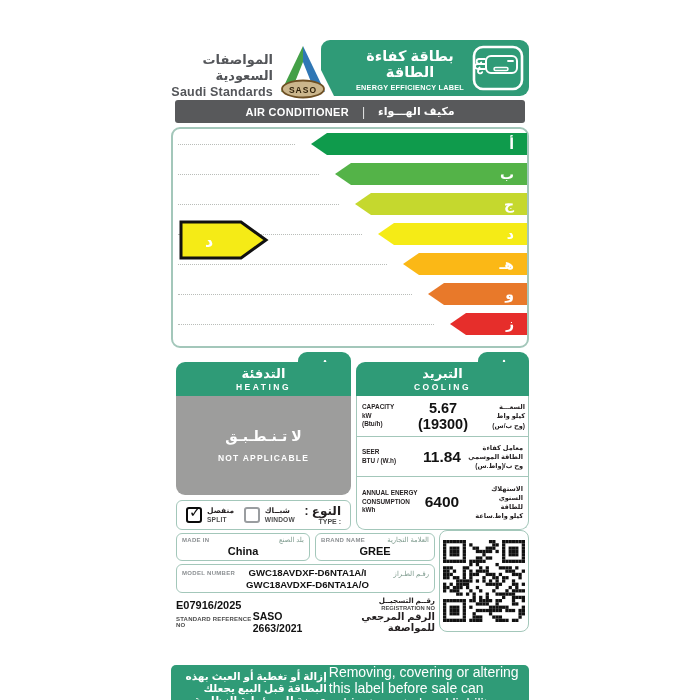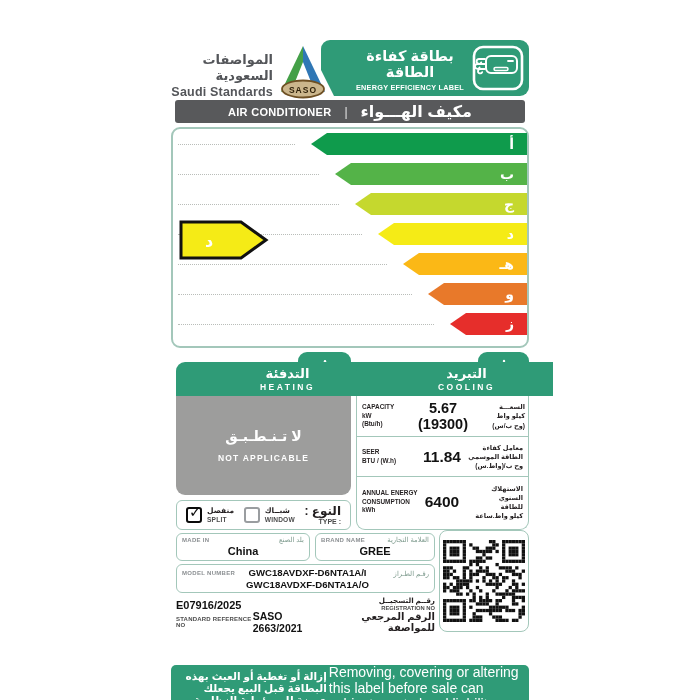--- a/index.html
+++ b/index.html
@@ -17,37 +17,37 @@
   .greenbox .titles .ar{font-size:14.5px;font-weight:bold;}
   .greenbox .titles .en{font-size:7.3px;font-weight:bold;letter-spacing:.25px;margin-top:3px;}
   .ac-icon{position:absolute;right:5px;top:5px;}
   .saso-logo{left:102px;top:0px;}
 
   
   .productbar{left:4px;top:60px;width:350px;height:23px;background:var(--darkgray);border-radius:3px;
     display:flex;align-items:center;justify-content:center;gap:13px;color:#fff;}
   .productbar .en{font-size:11px;font-weight:bold;letter-spacing:.3px;}
   .productbar .dv{font-size:12px;opacity:.85;}
-  .productbar .ar{font-size:16px;font-weight:bold;text-align:right;}
+  .productbar .ar{font-size:11px;font-weight:bold;text-align:right;}
 
   
   .ratingpanel{left:0;top:87px;width:354px;height:217px;background:#fff;border:2px solid var(--teal);border-radius:9px;}
   .bar-row{position:absolute;left:0;right:0;height:22px;}
   .dotline{position:absolute;top:11px;left:5px;border-top:1.5px dotted #b9bdb9;}
   .bar{position:absolute;right:0;top:0;height:22px;
     clip-path:polygon(0 50%,16px 0,100% 0,100% 100%,16px 100%);
     display:flex;align-items:center;justify-content:flex-end;}
   .bar .letter{color:#fff;font-weight:bold;font-size:14px;padding-right:13px;line-height:22px;}
   .sel-arrow{left:6px;top:91px;z-index:3;}
 
   
   .panel-tab{position:absolute;top:0;height:44px;background:var(--green);border-radius:9px 9px 0 0;
     display:flex;align-items:flex-start;justify-content:center;padding-top:7px;box-sizing:border-box;}
   .panel-head{position:absolute;top:10px;height:34px;background:var(--green);color:#fff;
-    display:flex;flex-direction:column;align-items:center;justify-content:center;padding-left:24px;}
+    display:flex;flex-direction:column;align-items:center;justify-content:center;}
   .panel-head .ar{font-size:13px;font-weight:bold;}
   .panel-head .en{font-size:8.5px;font-weight:bold;letter-spacing:2.5px;margin-top:1px;}
   .heating{left:5px;top:312px;width:175px;height:143px;}
   .heating .panel-tab{left:122px;width:53px;}
   .heating .panel-head{left:0;width:175px;border-radius:9px 0 0 0;}
   .heating-body{position:absolute;left:0;top:44px;width:175px;height:99px;background:var(--bodygray);
     border-radius:0 0 9px 9px;display:flex;flex-direction:column;align-items:center;justify-content:center;gap:9px;color:#fff;}
   .heating-body .ar{font-size:14px;font-weight:bold;letter-spacing:1px;}
   .heating-body .en{font-size:8.5px;font-weight:bold;letter-spacing:1.2px;}
 

